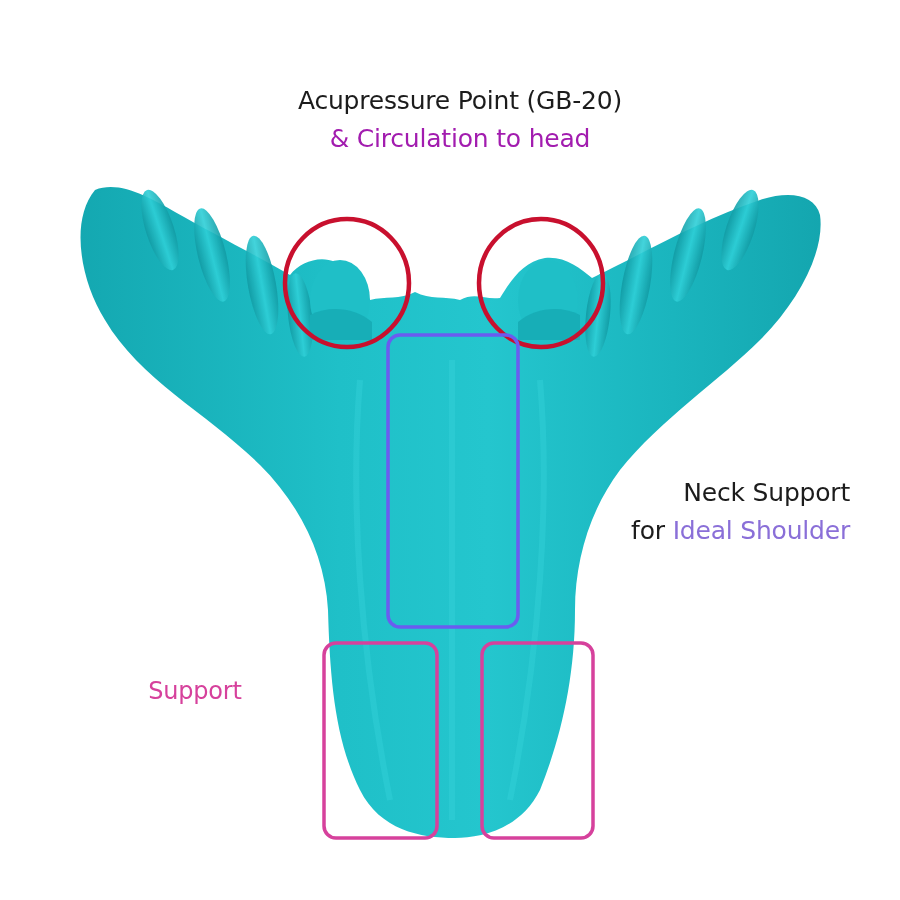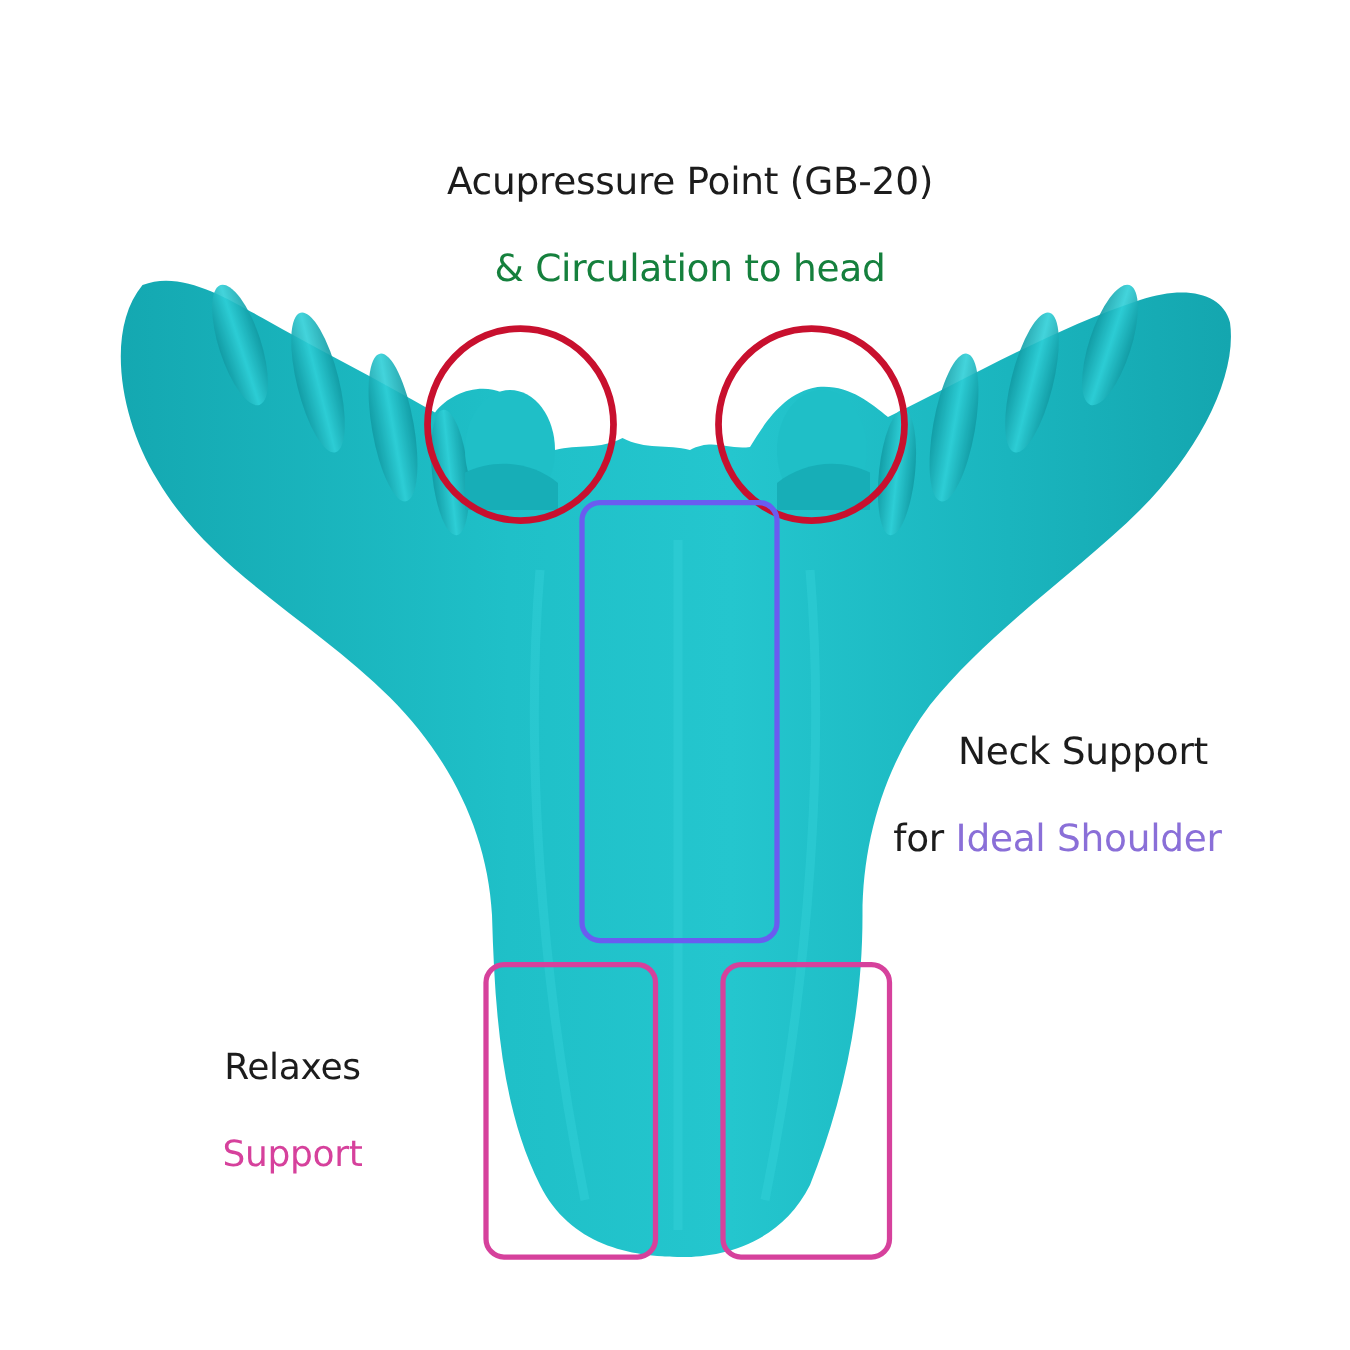--- a/index.html
+++ b/index.html
@@ -1,24 +1,24 @@
 <!DOCTYPE html>
 <html><head>
 <meta charset="utf-8">
 <style>
   html, body { margin: 0; padding: 0; background: #ffffff; }
   body { width: 900px; height: 900px; position: relative; overflow: hidden;
          font-family: "DejaVu Sans", "Liberation Sans", sans-serif; }
   .stage { position: absolute; left: 0; top: 0; width: 900px; height: 900px; }
   .product { position: absolute; left: 0; top: 0; }
   .label { position: absolute; text-align: center; font-weight: 500; letter-spacing: -0.2px; }
-  .label .line { display: block; white-space: nowrap; margin-top: 20px; }
+  .label .line { display: block; white-space: nowrap; }
   .dark { color: #1c1c1c; }
   .top-label { left: 200px; top: 82px; width: 520px; font-size: 25px; line-height: 38px; }
-  .neck-label { left: 560px; top: 462px; width: 290px; font-size: 25px; line-height: 38px; text-align: center; }
+  .neck-label { left: 560px; top: 474px; width: 290px; font-size: 25px; line-height: 38px; text-align: right; }
   .relax-label { left: 70px; top: 672px; width: 250px; font-size: 24px; line-height: 38px; }
 </style>
 </head>
 <body>
 
 <div class="stage">
 
   <svg class="product" width="900" height="900" viewBox="0 0 900 900">
     <defs>
       <linearGradient id="bodyGrad" x1="0" y1="0" x2="1" y2="0">
@@ -89,28 +89,27 @@
     <ellipse cx="541" cy="283" rx="62" ry="64" fill="none" stroke="#c8102e" stroke-width="4.5"></ellipse>
 
     <rect x="388" y="335" width="130" height="292" rx="12" ry="12" fill="none" stroke="#6a5cf0" stroke-width="3.5"></rect>
 
     <rect x="324" y="643" width="113" height="195" rx="12" ry="12" fill="none" stroke="#d6419c" stroke-width="3.5"></rect>
     <rect x="482" y="643" width="111" height="195" rx="12" ry="12" fill="none" stroke="#d6419c" stroke-width="3.5"></rect>
   </svg>
 
   <div class="label top-label">
     <span class="line dark">Acupressure Point (GB-20)</span>
-    <span class="line" style="color:#15803d">&amp; Circulation to head</span>
+    <span class="line" style="color:#a21caf">&amp; Circulation to head</span>
   </div>
 
   <div class="label neck-label">
     <span class="line dark" style="padding-left:34px">Neck Support</span>
     <span class="line">
       <span class="dark">for </span><span style="color:#8a6fd8">Ideal Shoulder</span>
     </span>
   </div>
 
   <div class="label relax-label">
-    <span class="line dark">Relaxes</span>
     <span class="line" style="color:#d6419c">Support</span>
   </div>
 
 </div>
 
 </body></html>

